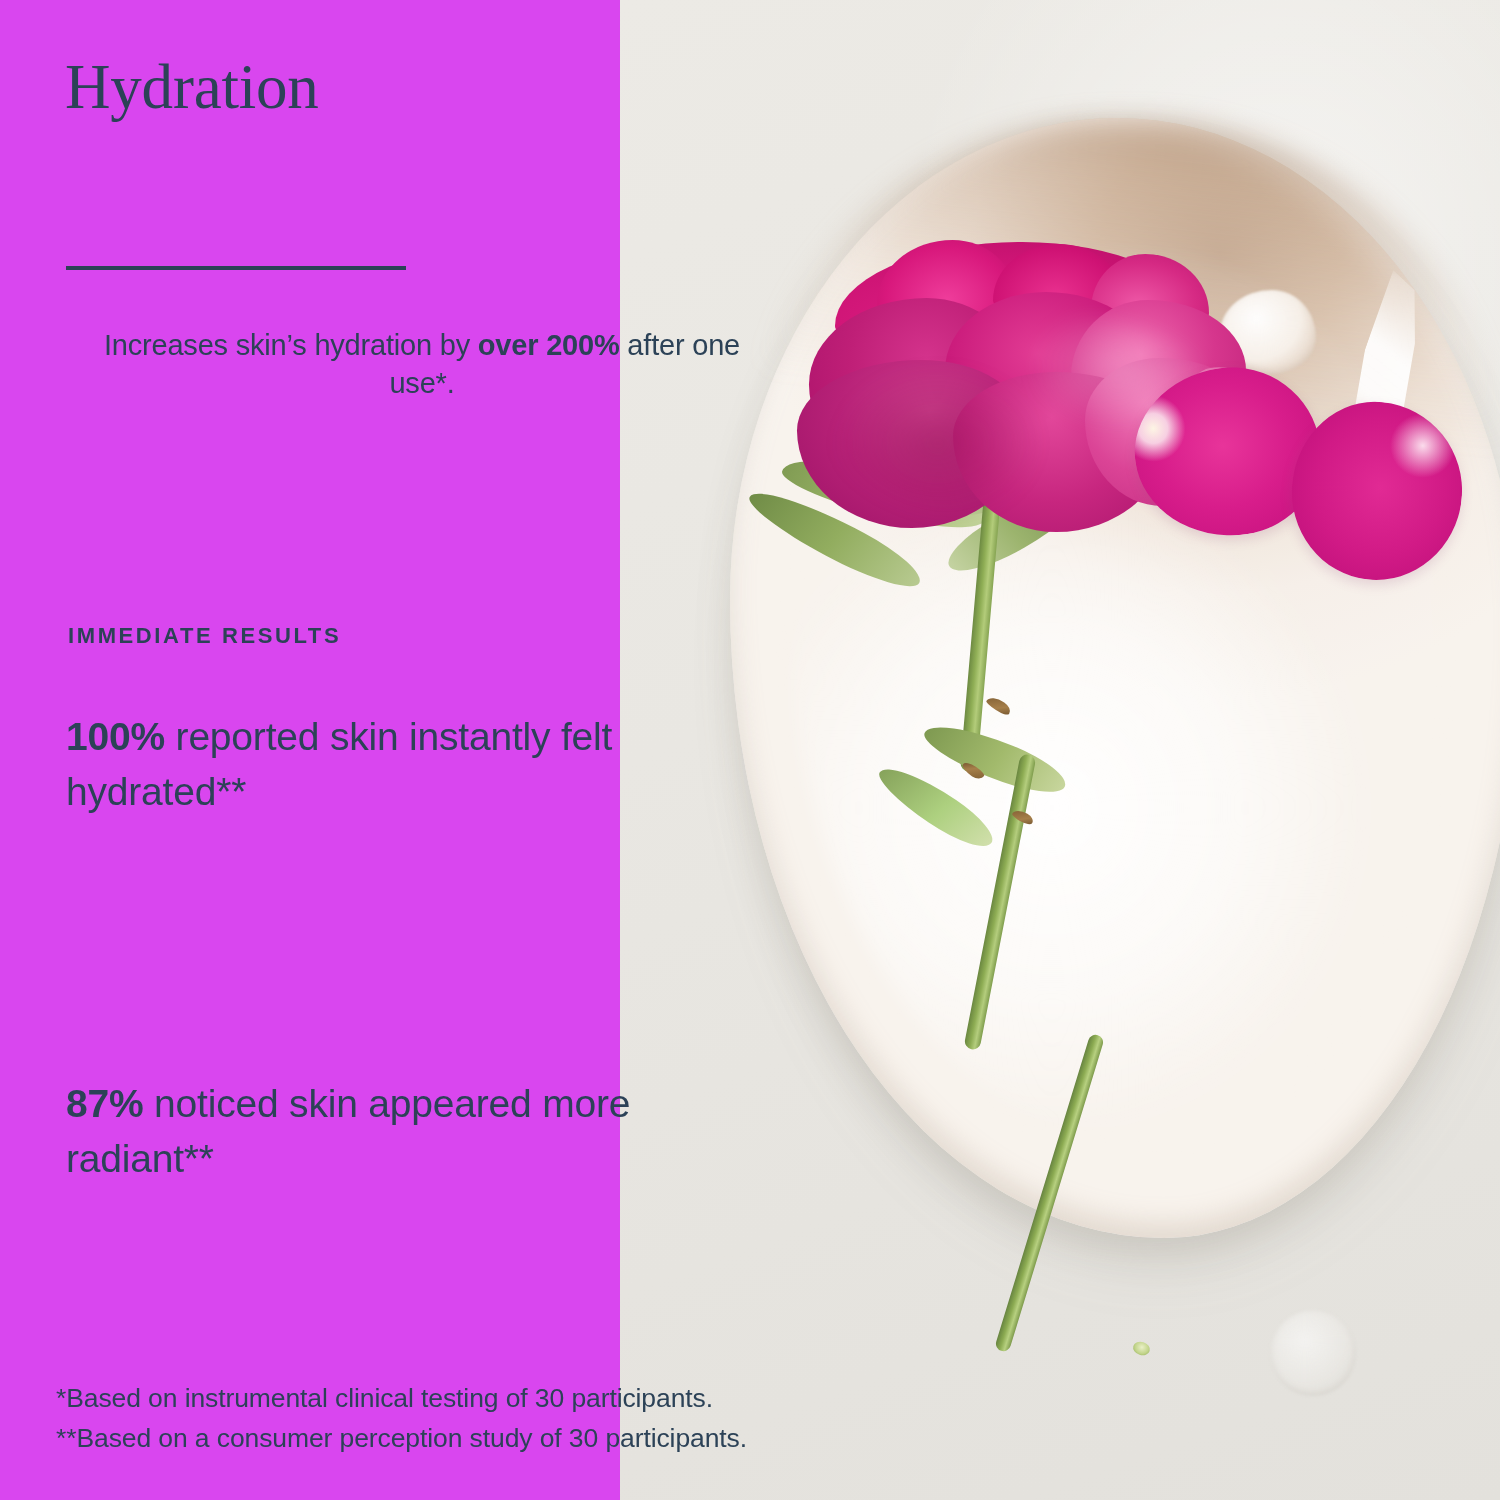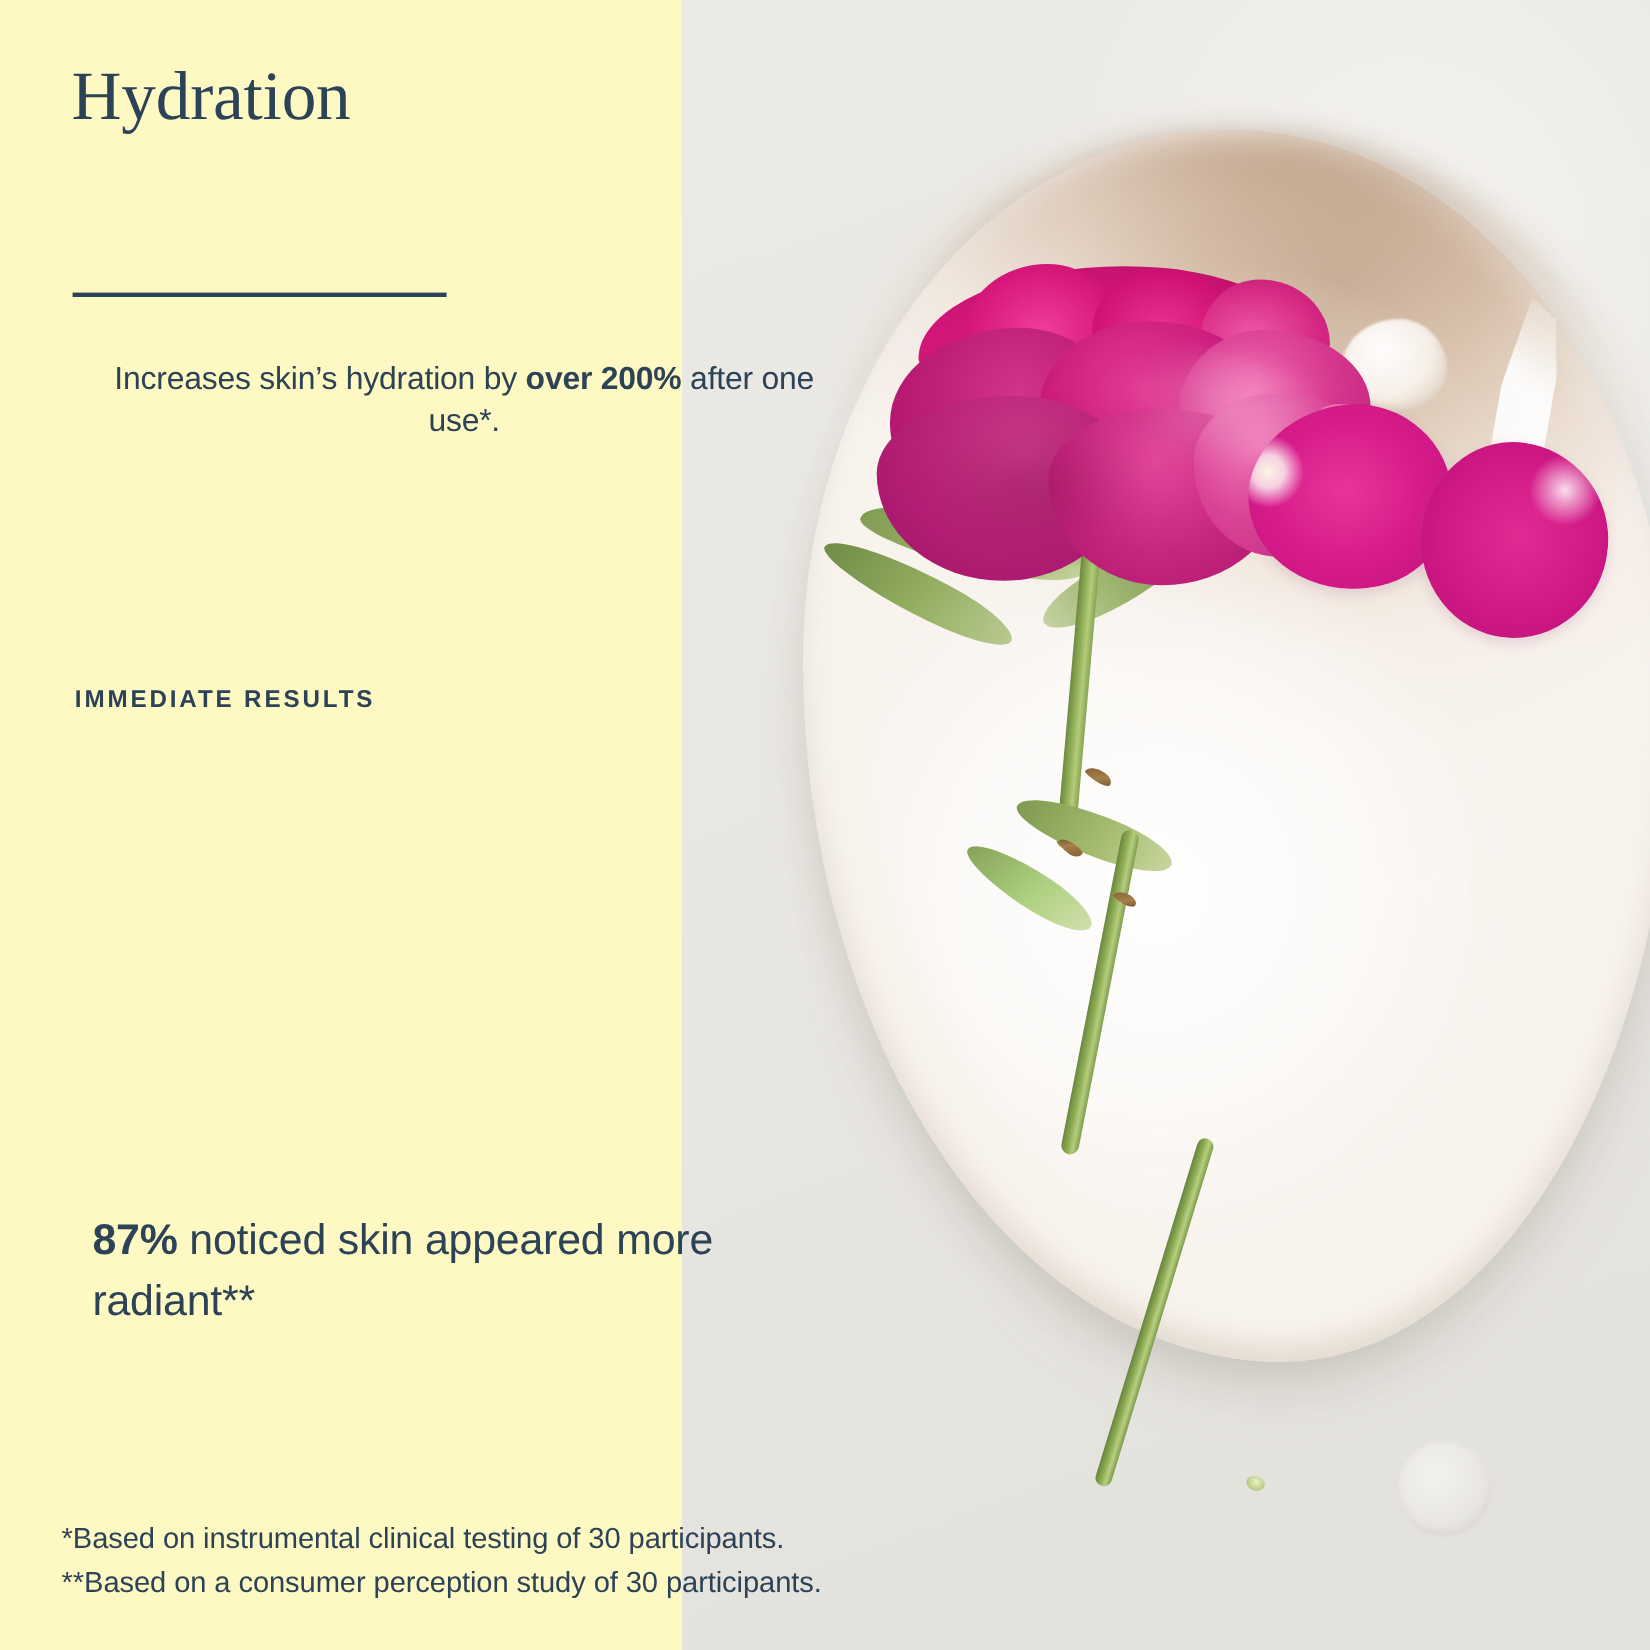--- a/index.html
+++ b/index.html
@@ -12,21 +12,21 @@
     overflow: hidden;
     background: #e8e6e1;
     font-family: "Liberation Sans", sans-serif;
     -webkit-font-smoothing: antialiased;
   }
 
   .canvas {
     position: relative;
     width: 1500px;
     height: 1500px;
-    background: #fef9c3;
+    background: #d946ef;
     overflow: hidden;
   }
 
   
   .photo {
     position: absolute;
     left: 620px;
     top: 0;
     width: 880px;
     height: 1500px;
@@ -321,21 +321,21 @@
     width: 700px;
     font-size: 39px;
     line-height: 1.42;
     font-weight: 400;
     color: #2c4257;
     letter-spacing: -0.2px;
   }
   .stat b { font-weight: 700; }
   .stat-1 { top: 709px; }
   .stat-2 { top: 905px; }
-  .stat-3 { top: 1100px; margin-left: 18px; }
+  .stat-3 { top: 1076px; }
 
   .footnotes {
     position: absolute;
     left: 56px;
     top: 1378px;
     font-size: 26.5px;
     line-height: 1.52;
     font-weight: 400;
     color: #2c4257;
     letter-spacing: -0.1px;
@@ -399,20 +399,23 @@
     </div>
 
     <div class="rule"></div>
 
     <div class="subtitle">
       <span>Increases skin’s hydration by </span><b>over 200%</b><span> after one use*.</span>
     </div>
 
     <div class="section-head">IMMEDIATE RESULTS</div>
 
+    <div class="stat stat-1">
+      <b>100%</b><span> reported skin instantly felt hydrated**</span>
+    </div>
 
 
     <div class="stat stat-3">
       <b>87%</b><span> noticed skin appeared more radiant**</span>
     </div>
 
     <div class="footnotes">
       <div class="footnote">*Based on instrumental clinical testing of 30 participants.</div>
       <div class="footnote">**Based on a consumer perception study of 30 participants.</div>
     </div>

